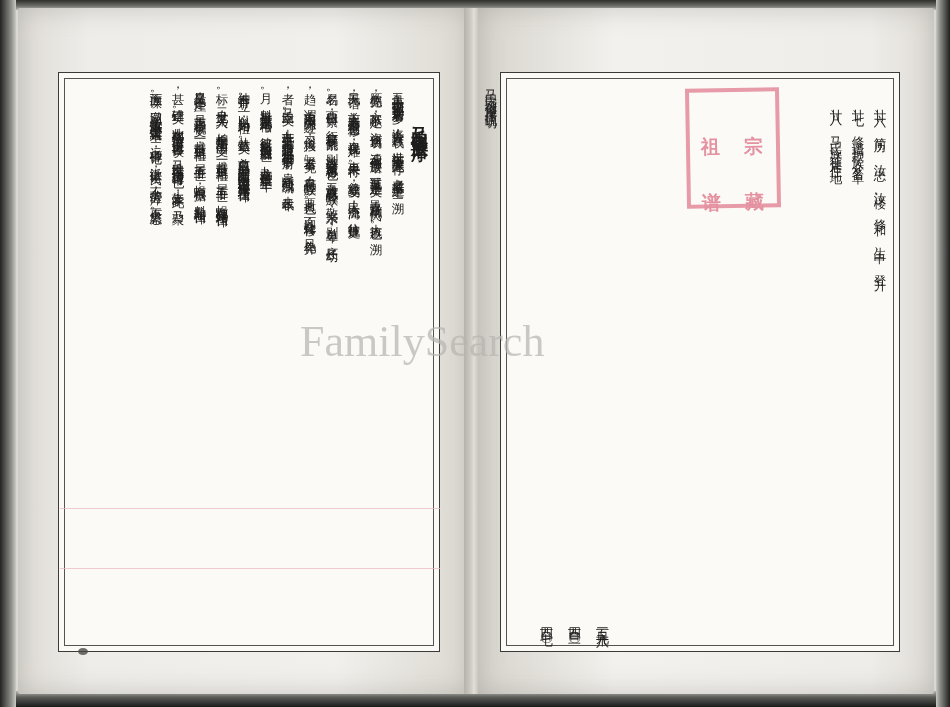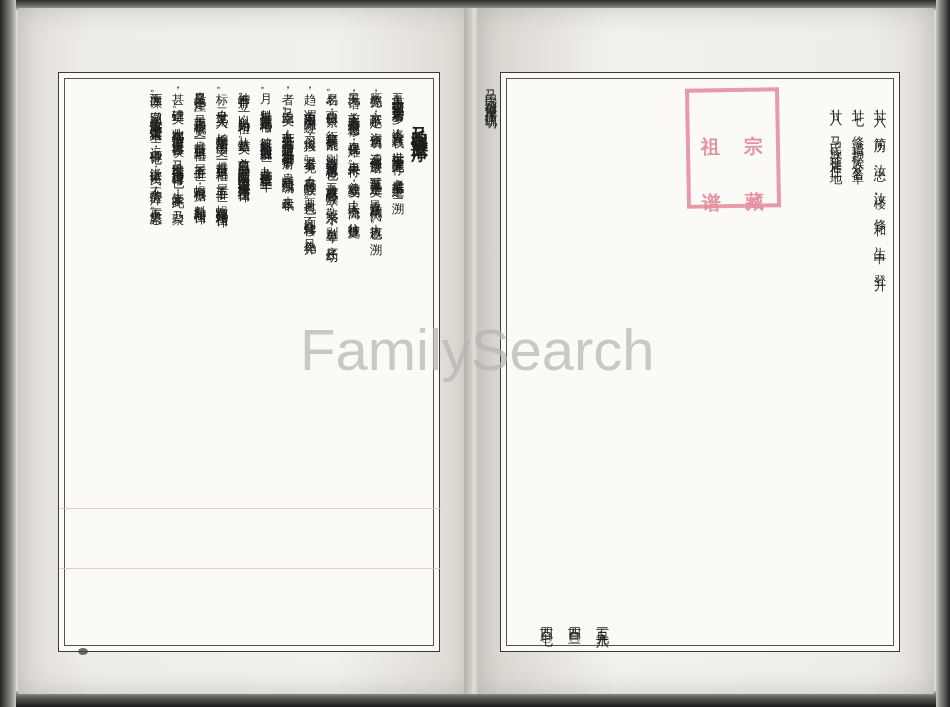--- a/index.html
+++ b/index.html
@@ -200,22 +200,22 @@
     height: 1px;
     background: #e9b9c2;
     opacity: 0.75;
   }
 
   
   .watermark {
     position: absolute;
     left: 300px;
     top: 316px;
-    font-family: Liberation Sans, sans-serif;
-    font-size: 58px;
+    font-family: Liberation Serif, serif;
+    font-size: 44px;
     letter-spacing: 0px;
     color: #b8b6b2;
     opacity: 0.72;
     pointer-events: none;
     white-space: nowrap;
   }
 
   
   .numcol {
     position: absolute;

